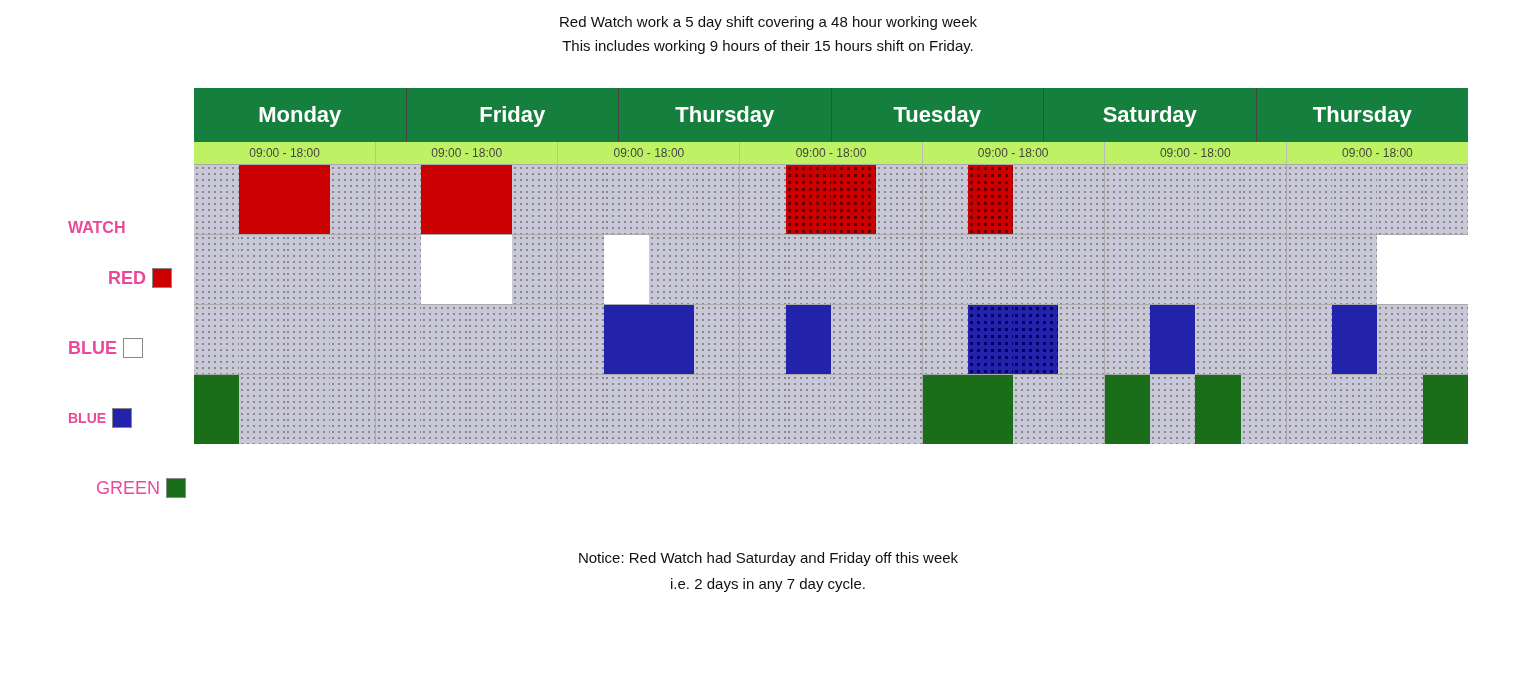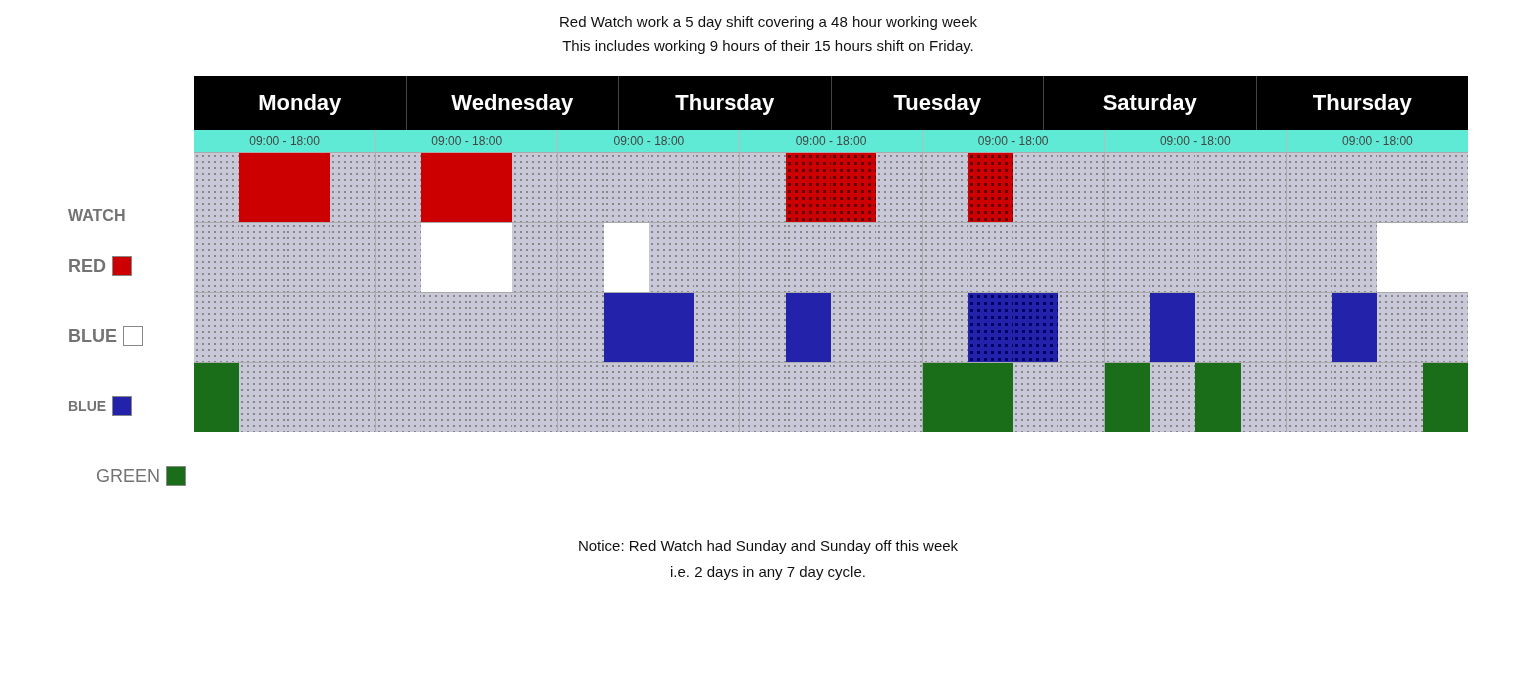--- a/index.html
+++ b/index.html
@@ -13,21 +13,21 @@
       flex-direction: column;
       align-items: center;
       justify-content: flex-start;
       padding-top: 10px;
     }
 
     .top-note {
       text-align: center;
       font-size: 15px;
       line-height: 1.6;
-      margin-bottom: 18px;
+      margin-bottom: 30px;
       color: #111;
     }
 
     .chart-wrapper {
       display: flex;
       flex-direction: row;
       align-items: flex-start;
       width: 1400px;
     }
 
@@ -39,21 +39,21 @@
     }
 
     .watch-label-row {
       display: flex;
       flex-direction: row;
       align-items: center;
       gap: 6px;
       height: 70px;
       font-size: 18px;
       font-weight: bold;
-      color: #737373;
+      color: #ec4899;
     }
 
     .watch-label-row.header-spacer {
       height: 95px; 
       align-items: flex-end;
       padding-bottom: 6px;
     }
 
     .color-swatch {
       width: 20px;
@@ -66,34 +66,34 @@
       flex: 1;
     }
 
     .day-header-row {
       display: flex;
       flex-direction: row;
     }
 
     .day-header-cell {
       flex: 1;
-      background: #000000;
+      background: #15803d;
       color: white;
       text-align: center;
       font-size: 22px;
       font-weight: bold;
       padding: 14px 4px;
       border-right: 1px solid #444;
     }
     .day-header-cell:last-child { border-right: none; }
 
     .time-row {
       display: flex;
       flex-direction: row;
-      background: #5eead4;
+      background: #bef264;
     }
 
     .time-cell {
       flex: 1;
       text-align: center;
       font-size: 12px;
       color: #444;
       padding: 4px 2px;
       border-right: 1px solid #bbb;
     }
@@ -161,21 +161,21 @@
 
 <div class="chart-wrapper">
 
   <div class="watch-labels">
 
     <div class="watch-label-row header-spacer">
       <span style="font-size:16px; font-weight:bold;">WATCH</span>
     </div>
 
     <div class="watch-label-row">
-      <span style="font-size:18px;font-weight:bold;">RED</span>
+      <span style="font-size:18px;font-weight:bold;margin-left:40px;">RED</span>
       <div class="color-swatch" style="background:#cc0000;"></div>
     </div>
 
     <div class="watch-label-row">
       <span style="font-size:18px;font-weight:bold;">BLUE</span>
       <div class="color-swatch" style="background:#ffffff;"></div>
     </div>
 
     <div class="watch-label-row">
       <span style="font-size:14px;font-weight:bold;">BLUE</span>
@@ -185,21 +185,21 @@
     <div class="watch-label-row">
       <span style="font-size:18px;font-weight:normal;margin-left:28px;">GREEN</span>
       <div class="color-swatch" style="background:#1a6e1a;"></div>
     </div>
   </div>
 
   <div class="grid-container">
 
     <div class="day-header-row">
       <div class="day-header-cell"><span>Monday</span></div>
-      <div class="day-header-cell"><span>Wednesday</span></div>
+      <div class="day-header-cell"><span>Friday</span></div>
       <div class="day-header-cell"><span>Thursday</span></div>
       <div class="day-header-cell"><span>Tuesday</span></div>
       <div class="day-header-cell"><span>Saturday</span></div>
       <div class="day-header-cell"><span>Thursday</span></div>
     </div>
 
     <div class="time-row">
       <div class="time-cell"><span>09:00 - 18:00</span></div>
       <div class="time-cell"><span>09:00 - 18:00</span></div>
       <div class="time-cell"><span>09:00 - 18:00</span></div>
@@ -386,15 +386,15 @@
         <div class="sub-cell bg-dotted"></div>
         <div class="sub-cell bg-dotted"></div>
         <div class="sub-cell bg-green"></div>
       </div>
     </div>
 
   </div>
 </div>
 
 <p class="bottom-note">
-  <span>Notice: Red Watch had Sunday and Sunday off this week</span><br>
+  <span>Notice: Red Watch had Saturday and Friday off this week</span><br>
   <span>i.e. 2 days in any 7 day cycle.</span>
 </p>
 
 </body></html>

